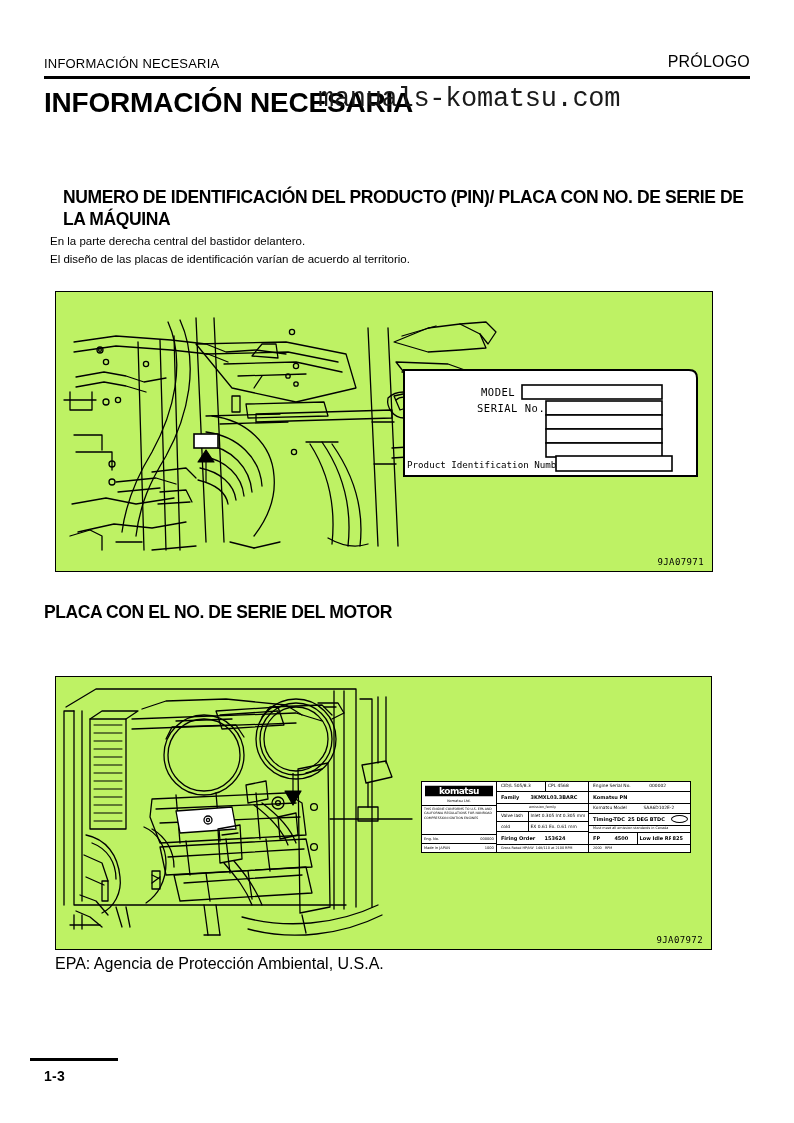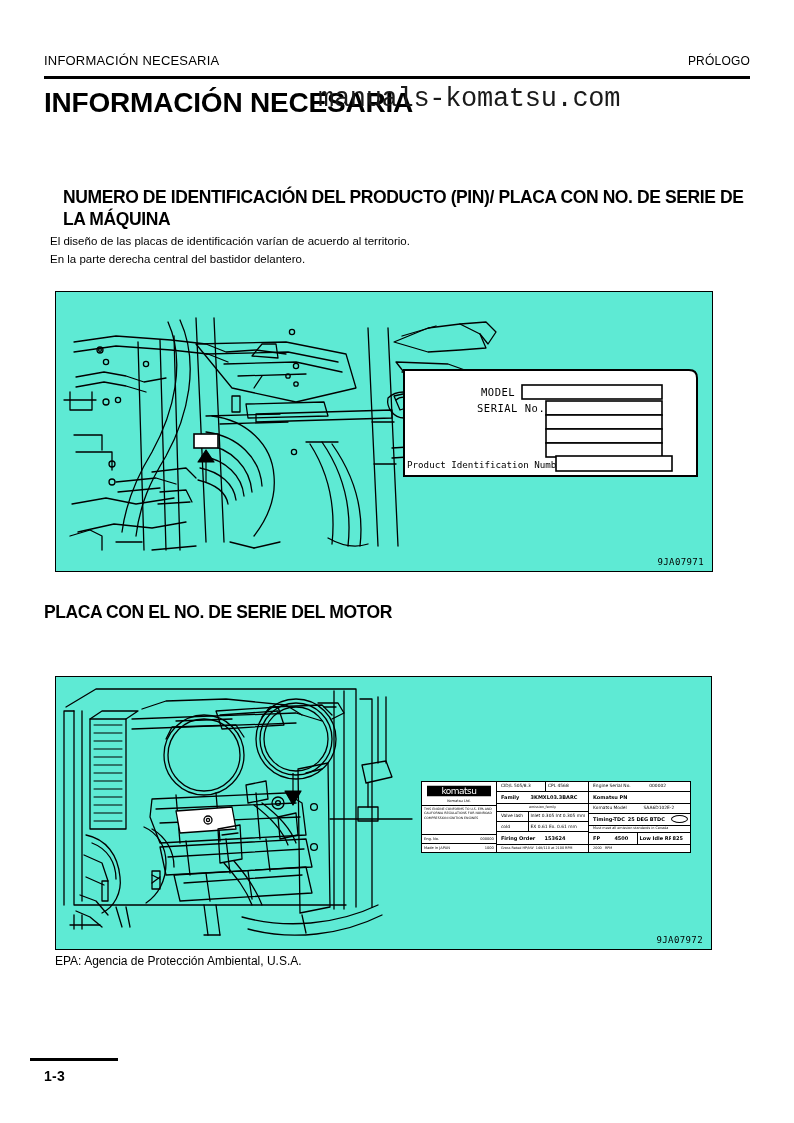--- a/index.html
+++ b/index.html
@@ -30,21 +30,21 @@
     align-items: flex-end;
     justify-content: space-between;
   }
   .header-left {
     font-size: 13px;
     letter-spacing: 0.2px;
     line-height: 1;
     white-space: nowrap;
   }
   .header-right {
-    font-size: 12px;
+    font-size: 16px;
     line-height: 1;
     letter-spacing: 0.2px;
     white-space: nowrap;
     margin-left: 39px;
   }
   .header-rule {
     position: absolute;
     left: 44px;
     top: 76px;
     width: 706px;
@@ -106,21 +106,21 @@
     width: 700px;
   }
   #sec1-body { top: 232px; }
   #sec2-body { top: 629px; }
 
   
   .figure {
     position: absolute;
     border: 1.5px solid #000000;
     box-sizing: border-box;
-    background: #5eead4;
+    background: #bef264;
   }
   #figure-1 { left: 55px; top: 291px; width: 658px; height: 281px; }
   #figure-2 { left: 55px; top: 676px; width: 657px; height: 274px; }
 
   .fig-code {
     position: absolute;
     right: 8px;
     bottom: 4px;
     font-family: "DejaVu Sans Mono", monospace;
     font-size: 9px;
@@ -159,21 +159,21 @@
     flex-direction: column;
   }
   .ep-logo {
     height: 17px;
     display: flex;
     align-items: center;
     justify-content: center;
   }
   .ep-logo-mark {
     font-size: 9px;
-    font-weight: normal;
+    font-weight: bold;
     letter-spacing: -0.5px;
     background: #000;
     color: #fff;
     padding: 0 14px;
     line-height: 10px;
     transform: scaleY(1.05);
   }
   .ep-sub {
     font-size: 3.6px;
     text-align: center;
@@ -243,21 +243,21 @@
     border-radius: 50%;
     margin-left: 3px;
     flex: none;
   }
 
   
   .epa-note {
     position: absolute;
     left: 55px;
     top: 953px;
-    font-size: 12px;
+    font-size: 16px;
     line-height: 1.4;
   }
 
   
   .footer-rule {
     position: absolute;
     left: 30px;
     top: 1058px;
     width: 88px;
     height: 3px;
@@ -283,22 +283,22 @@
   </div>
   <div class="header-rule"></div>
 
   <div class="page-title">INFORMACIÓN NECESARIA</div>
 
   <div class="watermark">manuals-komatsu.com</div>
 
 
   <div class="sec-head" id="sec1-head">NUMERO DE IDENTIFICACIÓN DEL PRODUCTO (PIN)/ PLACA CON NO. DE SERIE DE LA MÁQUINA</div>
   <div class="sec-body" id="sec1-body">
+    <div>En la parte derecha central del bastidor delantero.</div>
     <div>El diseño de las placas de identificación varían de acuerdo al territorio.</div>
-    <div>En la parte derecha central del bastidor delantero.</div>
   </div>
 
   <div class="figure" id="figure-1">
 
     <svg class="fig-art" width="656" height="279" viewBox="0 0 656 279">
       <g fill="none" stroke="#000" stroke-width="1.3" stroke-linejoin="round" stroke-linecap="round">
 
         <path d="M18 50 L60 44 L115 48 L150 52 L170 60 L200 58 L230 62"></path>
         <path d="M18 60 L60 54 L115 58 L152 62 L172 70"></path>
         <path d="M20 85 L48 80 L70 84 L88 90 L110 86"></path>

